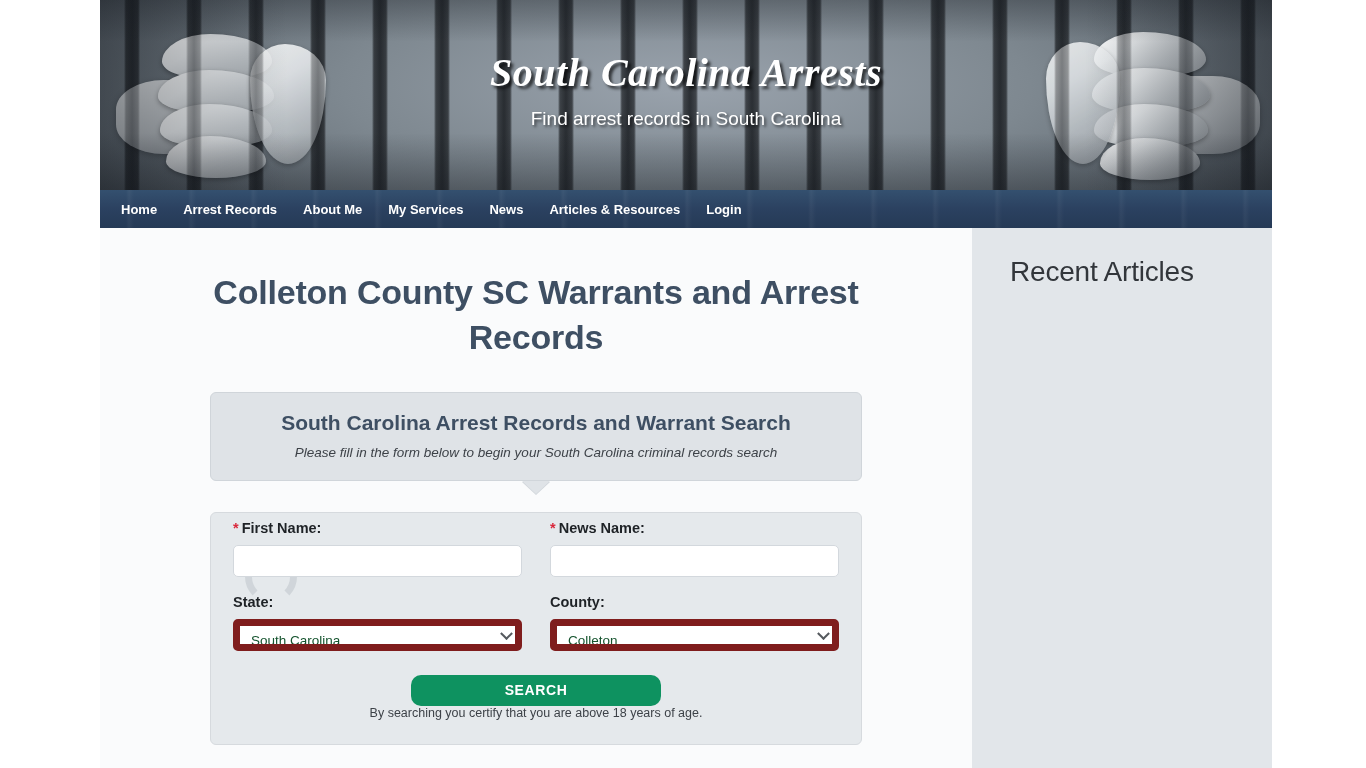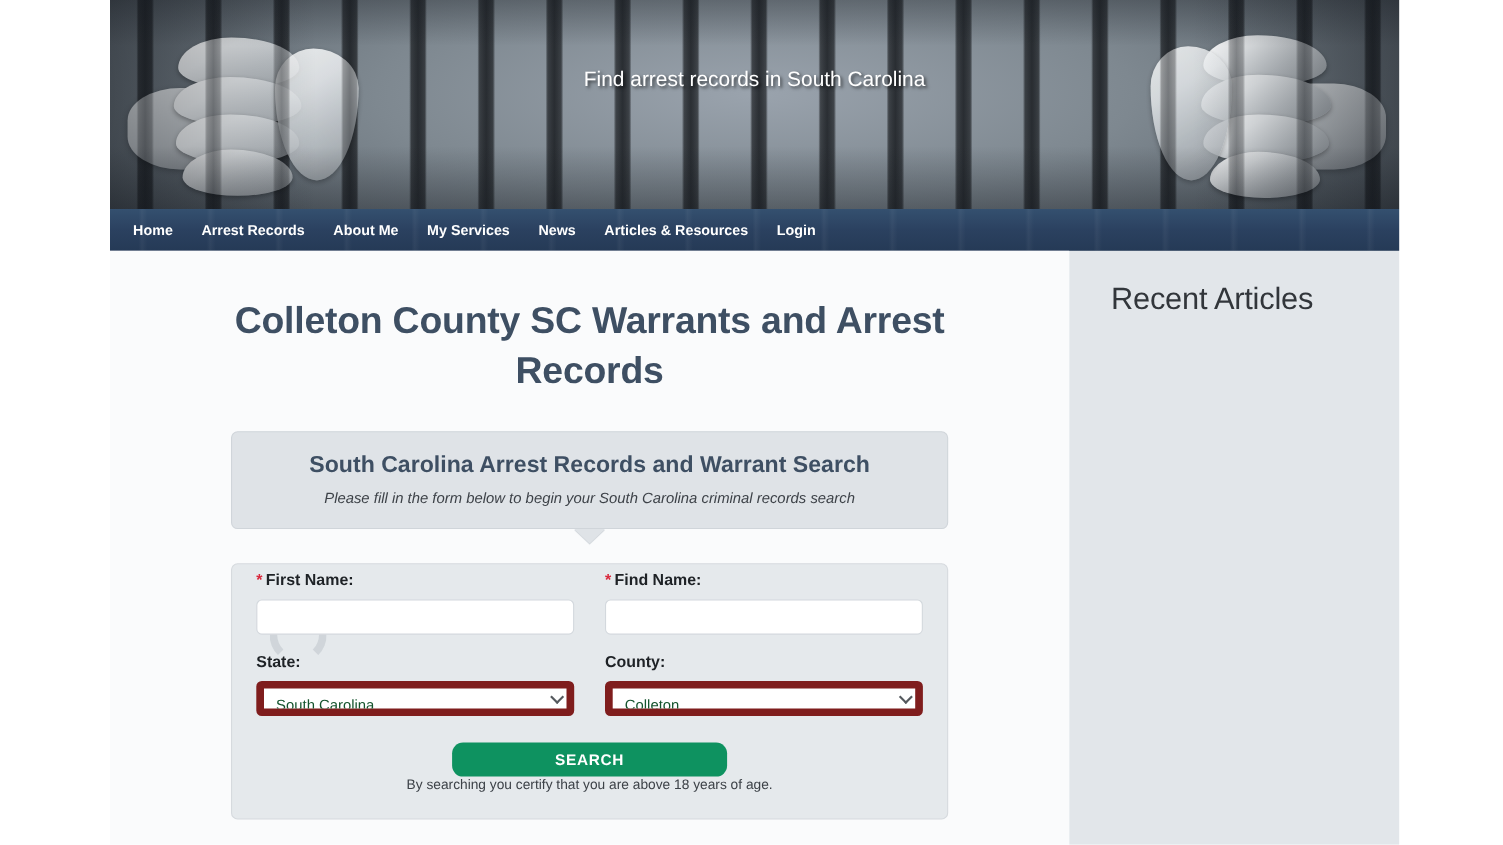--- a/index.html
+++ b/index.html
@@ -372,20 +372,21 @@
         <div class="knuckle" style="right:52px; top:50px;  width:118px; height:46px;"></div>
         <div class="knuckle" style="right:54px; top:86px;  width:114px; height:44px;"></div>
         <div class="knuckle" style="right:62px; top:120px; width:100px; height:42px;"></div>
         <div class="knuckle" style="right:142px;top:24px;  width:74px;  height:122px; border-radius:46% 54% 50% 50% / 30% 30% 70% 70%; opacity:.8;"></div>
       </div>
 
       <div class="bars" style="opacity:.55;"></div>
       <div class="banner-vignette"></div>
 
       <div class="banner-text">
+        <h1 class="site-title">South Carolina Arrests</h1>
         <p class="site-tagline">Find arrest records in South Carolina</p>
       </div>
     </div>
 
     <nav class="nav">
       <div class="nav-barstex"></div>
       <a class="nav-item">Home</a>
       <a class="nav-item">Arrest Records</a>
       <a class="nav-item">About Me</a>
       <a class="nav-item">My Services</a>
@@ -413,21 +414,21 @@
 
           <div class="field-row">
             <div class="field">
               <label class="field-label">
                 <span class="req">*</span><span>First Name:</span>
               </label>
               <input class="text-input" type="text" placeholder="" style="">
             </div>
             <div class="field">
               <label class="field-label">
-                <span class="req">*</span><span>Find Name:</span>
+                <span class="req">*</span><span>News Name:</span>
               </label>
               <input class="text-input" type="text" placeholder="" style="">
             </div>
           </div>
 
           <div class="field-row second">
             <div class="field">
               <label class="field-label">State:</label>
               <div class="select-wrap">
                 <select class="select-input">

